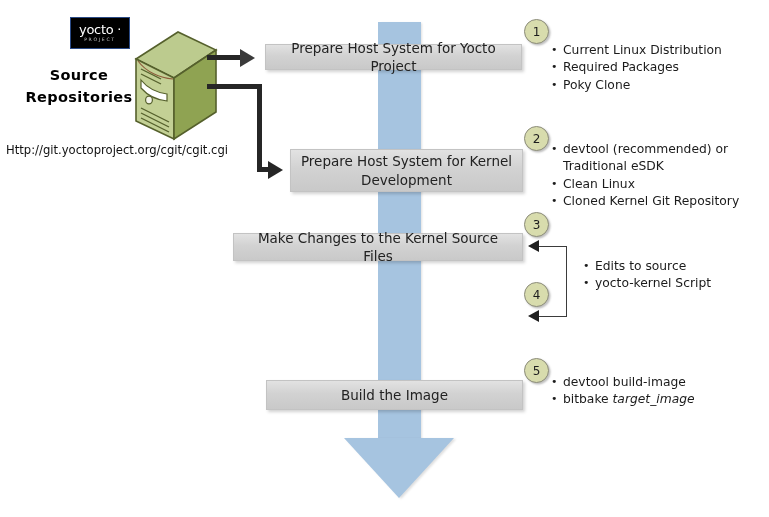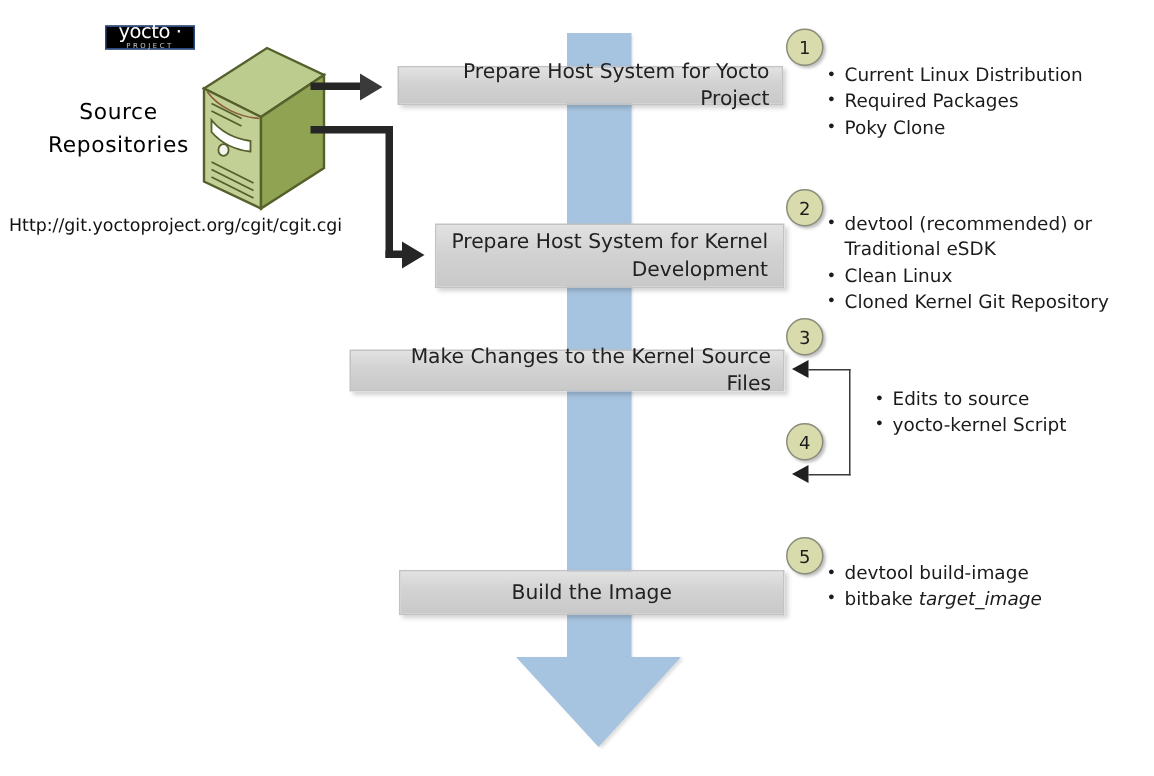--- a/index.html
+++ b/index.html
@@ -31,21 +31,21 @@
   .pbox{
     position:absolute;
     background:linear-gradient(to bottom,#e2e2e2 0%,#d2d2d2 45%,#c9c9c9 100%);
     border:1px solid #c3c3c3;
     box-shadow:2px 2px 3px rgba(0,0,0,.18);
     color:#222222;
     font-size:13.5px;
     display:flex;
     align-items:center;
     justify-content:center;
-    text-align:right;
+    text-align:center;
     line-height:1.35;
     box-sizing:border-box;
     padding:2px 8px;
   }
 
   
   .step-circle{
     position:absolute;
     width:25px;height:25px;
     border-radius:50%;
@@ -98,21 +98,21 @@
   .logo-sub{
     color:#c9c9c9;
     font-size:4.6px;
     letter-spacing:1.7px;
     line-height:1;
     margin-top:2px;
   }
   .repo-title{
     position:absolute;
     font-size:14.5px;
-    font-weight:normal;
+    font-weight:bold;
     color:#000;
     letter-spacing:.4px;
     line-height:1.5;
     text-align:center;
     white-space:pre;
   }
   .repo-url{
     position:absolute;
     font-size:11.6px;
     color:#111;
@@ -143,21 +143,21 @@
   .server{position:absolute;}
 </style>
 </head>
 <body>
 
 <div id="stage">
 
   <div class="blue-shaft" style="left:378px;top:22px;width:43px;height:422px;"></div>
   <div class="blue-head" style="left:344px;top:438px;"></div>
 
-  <div class="logo-box" style="left:70px;top:17px;width:60px;height:16px;">
+  <div class="logo-box" style="left:70px;top:17px;width:60px;height:32px;">
     <span class="logo-word">yocto ·</span>
     <span class="logo-sub">PROJECT</span>
   </div>
 
   <div class="repo-title" style="left:14px;top:65px;width:130px;">Source
 Repositories</div>
 
   <div class="repo-url" style="left:6px;top:143px;">Http://git.yoctoproject.org/cgit/cgit.cgi</div>
 
   <div class="server" style="left:130px;top:28px;">

